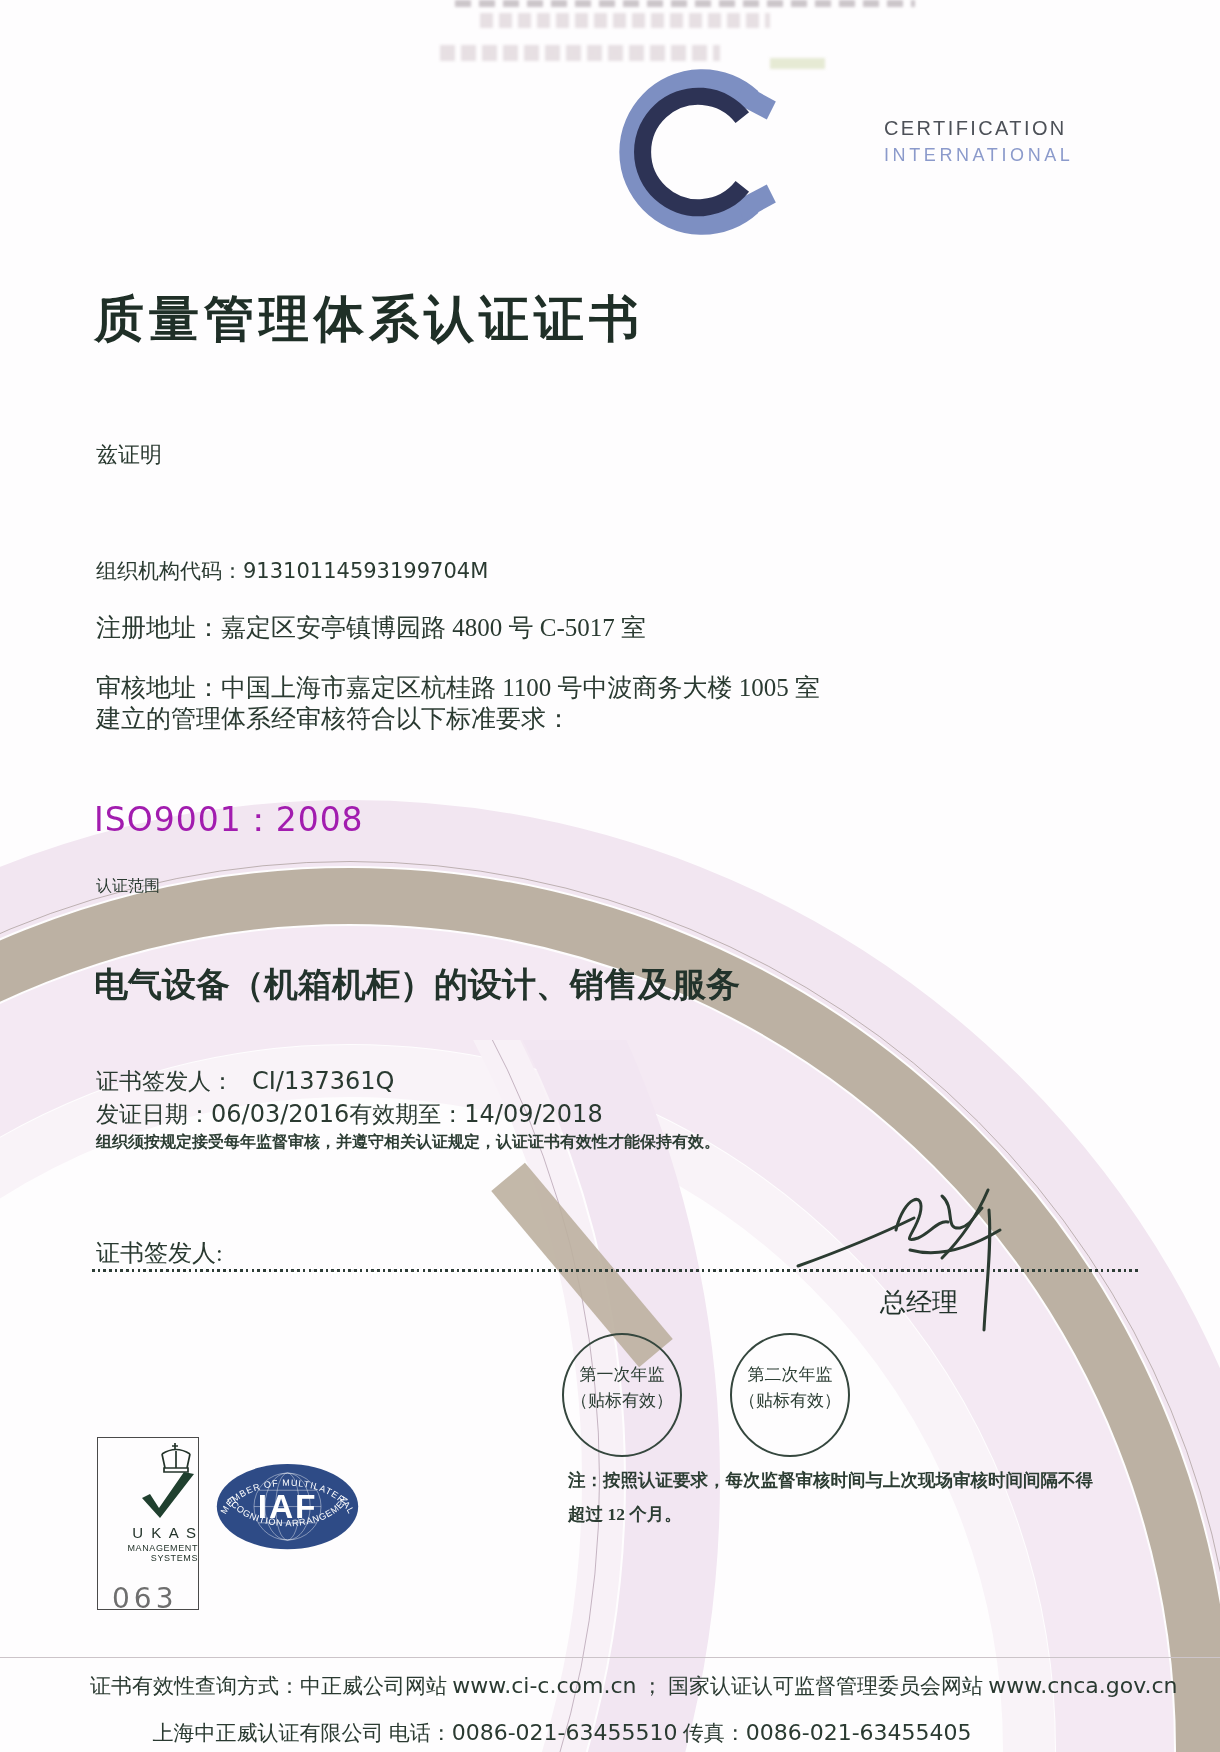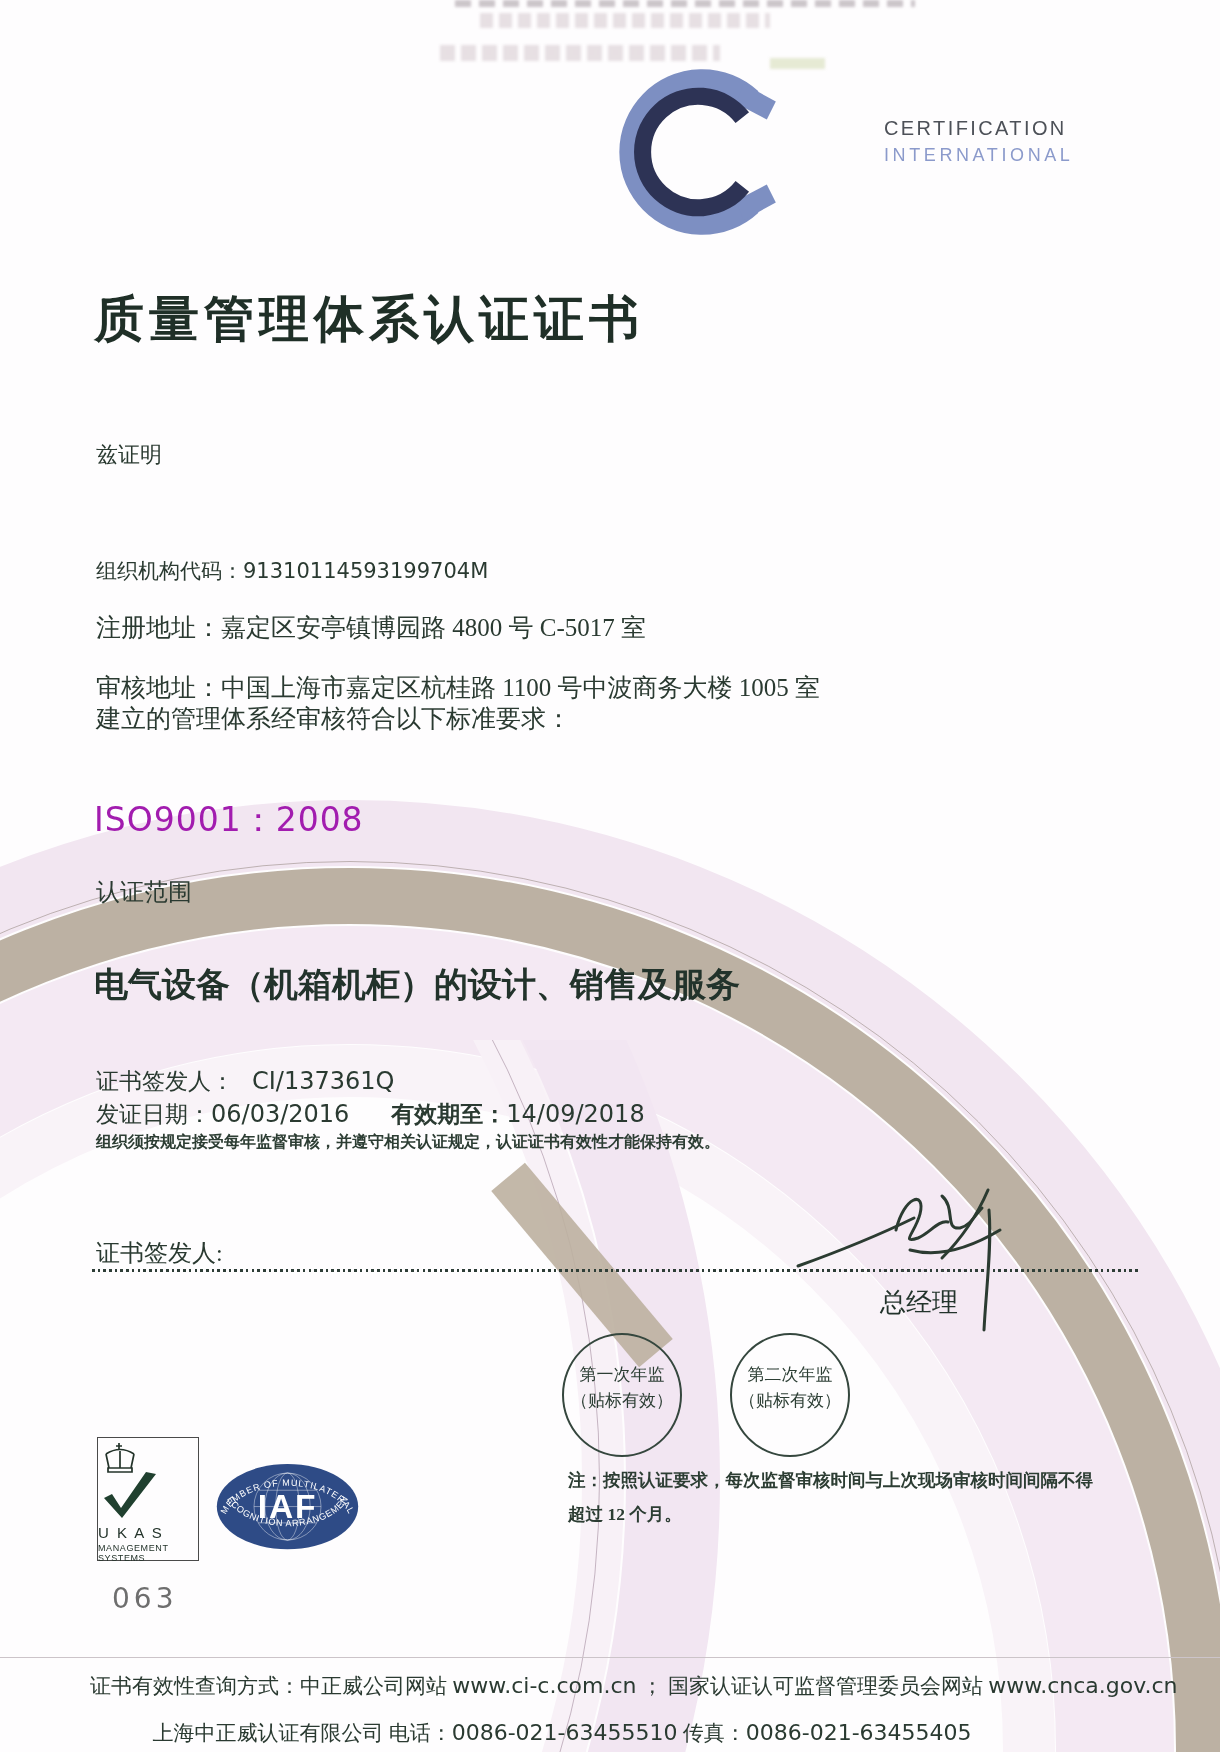--- a/index.html
+++ b/index.html
@@ -72,28 +72,28 @@
     <div class="abs lbl" style="left:96px;top:611px;font-size:25px;">
       <span>注册地址：</span><span>嘉定区安亭镇博园路 4800 号 C-5017 室</span>
     </div>
     <div class="abs lbl" style="left:96px;top:671px;font-size:25px;">
       <span>审核地址：</span><span>中国上海市嘉定区杭桂路 1100 号中波商务大楼 1005 室</span>
     </div>
 
     <div class="abs lbl" style="left:96px;top:702px;font-size:25px;">建立的管理体系经审核符合以下标准要求：</div>
     <div class="abs lbl goth" style="left:94px;top:798px;font-size:33px;color:#a21caf;letter-spacing:1px;">ISO9001：2008</div>
 
-    <div class="abs lbl" style="left:96px;top:876px;font-size:24px;">认证范围</div>
+    <div class="abs lbl" style="left:96px;top:876px;font-size:16px;">认证范围</div>
     <div class="abs lbl" style="left:94px;top:962px;font-size:34px;font-weight:bold;color:#22332b;">电气设备（机箱机柜）的设计、销售及服务</div>
 
     <div class="abs lbl" style="left:96px;top:1066px;font-size:23px;">
       <span>证书签发人：</span><span class="goth" style="font-size:24px;margin-left:18px;text-align:right;">CI/137361Q</span>
     </div>
     <div class="abs lbl" style="left:96px;top:1099px;font-size:23px;">
-      <span>发证日期：</span><span class="goth" style="font-size:24px;">06/03/2016</span><span style="margin-left:42px;font-weight:bold;">有效期至：</span><span class="goth" style="font-size:24px;">14/09/2018</span>
+      <span>发证日期：</span><span class="goth" style="font-size:24px;">06/03/2016</span><span style="">有效期至：</span><span class="goth" style="font-size:24px;">14/09/2018</span>
     </div>
     <div class="abs lbl" style="left:96px;top:1132px;font-size:16px;font-weight:bold;color:#2c3d33;">组织须按规定接受每年监督审核，并遵守相关认证规定，认证证书有效性才能保持有效。</div>
 
     <div class="abs lbl" style="left:96px;top:1237px;font-size:24px;">证书签发人:</div>
     <div class="dotline" style="left:92px;top:1269px;width:1046px;"></div>
 
     <svg class="abs" style="left:792px;top:1178px;" width="228" height="156" viewBox="0 0 228 156">
       <g fill="none" stroke="#2b3b31" stroke-width="3" stroke-linecap="round">
         <path d="M6,88 C45,74 85,58 122,40"></path>
         <path d="M104,52 C112,18 134,12 128,36 C123,55 108,66 126,60 C138,55 146,42 156,44"></path>
@@ -110,21 +110,21 @@
       <div>（贴标有效）</div>
     </div>
     <div class="stamp" style="left:730px;top:1333px;">
       <div>第二次年监</div>
       <div>（贴标有效）</div>
     </div>
 
     <div class="abs lbl" style="left:568px;top:1468px;font-size:17.5px;font-weight:bold;color:#2c3d33;">注：按照认证要求，每次监督审核时间与上次现场审核时间间隔不得</div>
     <div class="abs lbl" style="left:568px;top:1502px;font-size:17.5px;font-weight:bold;color:#2c3d33;">超过 12 个月。</div>
 
-    <div class="abs" style="left:97px;top:1437px;width:102px;height:124px;border:1.6px solid #4a4a4a;box-sizing:border-box;text-align:left;">
+    <div class="abs" style="left:97px;top:1437px;width:102px;height:173px;border:1.6px solid #4a4a4a;box-sizing:border-box;text-align:right;">
       <svg width="44" height="34" viewBox="0 0 44 34" style="margin-top:4px;">
         <g fill="none" stroke="#23332a" stroke-width="1.7">
           <path d="M21,1 v6 M18,4 h6"></path>
           <path d="M8,12 Q22,3 36,12"></path>
           <path d="M8,12 L11,26 M36,12 L33,26 M22,9 L22,26"></path>
           <path d="M10,26 h24 v4 h-24 z"></path>
         </g>
       </svg>
       <svg width="62" height="52" viewBox="0 0 62 52" style="margin-top:-8px;">
         <path d="M6,26 L24,46 L58,2 L48,0 L23,36 L14,22 Z" fill="#20402f"></path>

